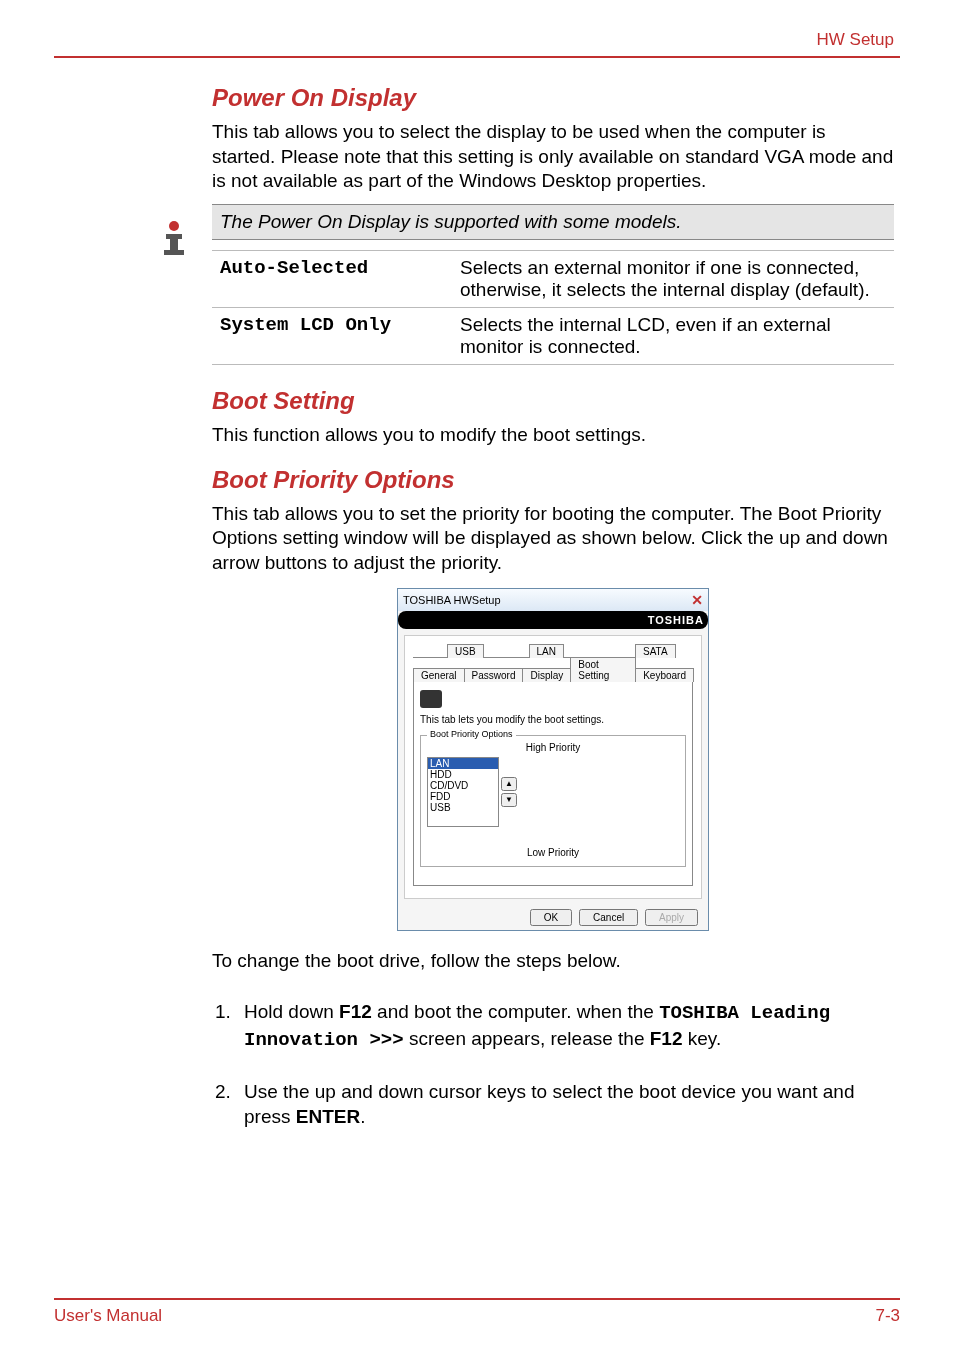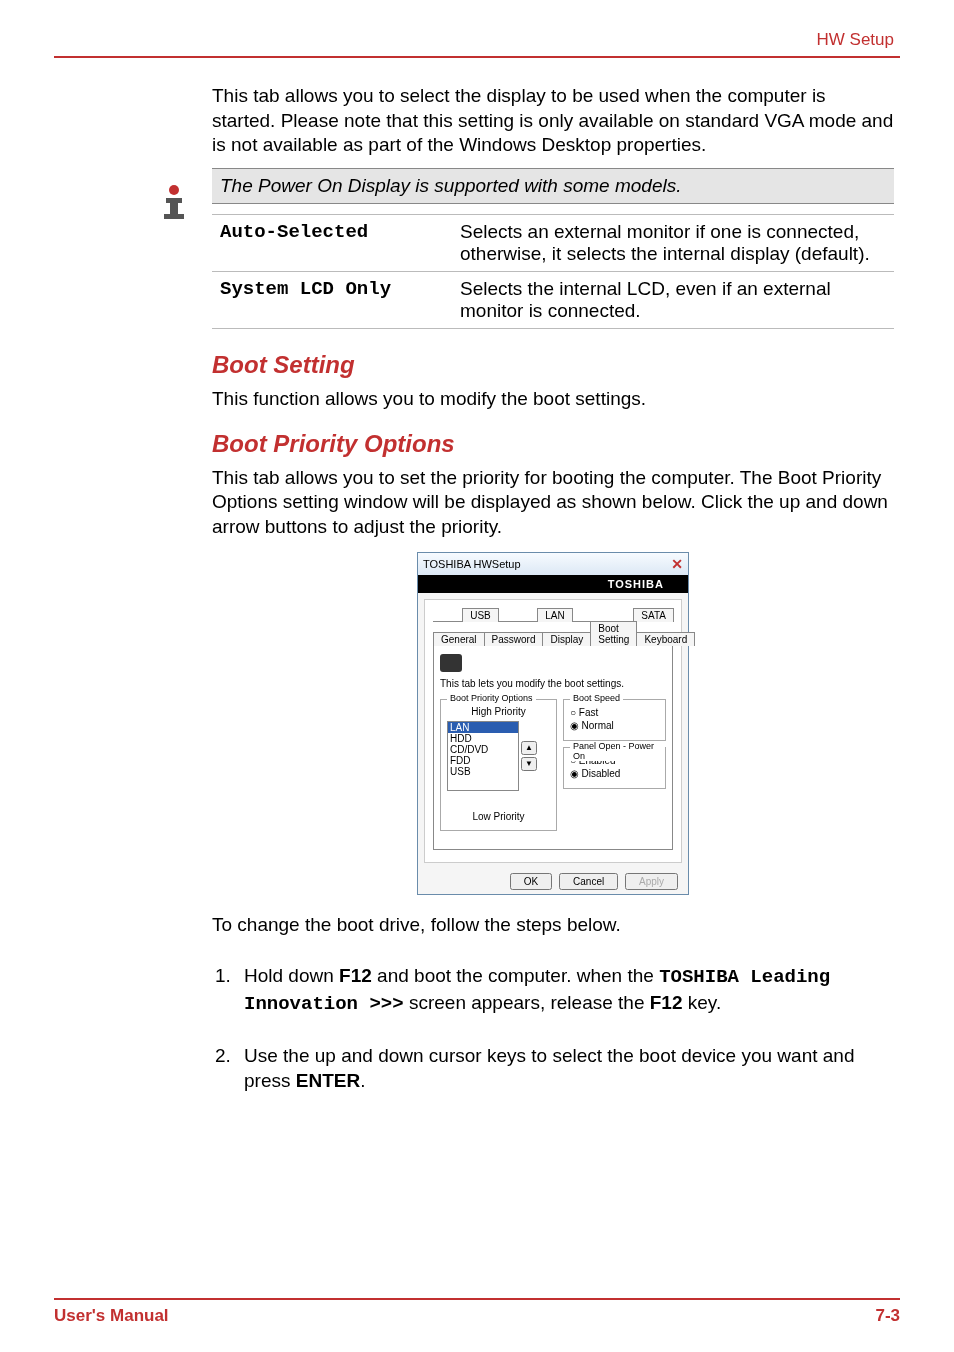--- a/index.html
+++ b/index.html
@@ -75,21 +75,21 @@
   font-weight: bold;
   width: 240px;
   margin-left: 14px;
 }
 .screenshot-wrap {
   display: flex;
   justify-content: center;
   margin: 12px 0 18px 0;
 }
 .win {
-  width: 272px;
+  width: 312px;
   border: 1px solid #6a8cab;
   background: #f5f5f5;
   font-family: Tahoma, Arial, sans-serif;
   font-size: 10px;
 }
 .win-title {
   background: linear-gradient(#f7fbff, #dce8f5);
   padding: 3px 5px;
   display: flex;
   justify-content: space-between;
@@ -99,24 +99,25 @@
 .win-title .wx {
   color: #c23030;
   font-weight: bold;
   font-size: 14px;
   cursor: pointer;
 }
 .toshiba-bar {
   background: #000;
   color: #fff;
   text-align: right;
-  padding: 3px 24px;
+  padding: 3px 4px;
   font-weight: bold;
   font-size: 11px;
   letter-spacing: 1px;
+  border-radius: 8px;
 }
 .win-body {
   background: #fff;
   border: 1px solid #ccc;
   margin: 6px;
   padding: 4px 8px 12px 8px;
 }
 .tabrow {
   display: flex;
   align-items: flex-end;
@@ -194,31 +195,31 @@
 .footer-line {
   border: none;
   border-top: 2px solid #c23030;
   margin-bottom: 6px;
 }
 .footer-row {
   display: flex;
   justify-content: space-between;
   color: #c23030;
   font-size: 17px;
-  font-weight: bold;
 }
 </style>
 </head>
 <body>
 
 <div class="header-right">HW Setup</div>
 <hr class="red-line">
 
 <div class="content">
 
+  <div class="section-title">Power On Display</div>
   <div class="body-text">This tab allows you to select the display to be used when the computer is started. Please note that this setting is only available on standard VGA mode and is not available as part of the Windows Desktop properties.</div>
 
   <div class="note-row">
     <div class="info-icon">
       <svg viewBox="0 0 44 44">
         <circle cx="22" cy="12" r="5" fill="#c23030"></circle>
         <rect x="14" y="20" width="16" height="5" fill="#555"></rect>
         <rect x="18" y="20" width="8" height="18" fill="#555"></rect>
         <rect x="12" y="36" width="20" height="5" fill="#555"></rect>
       </svg>
@@ -289,32 +290,20 @@
                   <div>USB</div>
                 </div>
                 <div class="arrows">
                   <button>▲</button>
                   <button>▼</button>
                 </div>
               </div>
               <div class="lp">Low Priority</div>
             </div>
 
-            <div style="flex:1">
-              <div class="group">
-                <div class="group-title">Boot Speed</div>
-                <div class="radio-row">○ <span>Fast</span></div>
-                <div class="radio-row">◉ <span>Normal</span></div>
-              </div>
-              <div class="group">
-                <div class="group-title">Panel Open - Power On</div>
-                <div class="radio-row">○ <span>Enabled</span></div>
-                <div class="radio-row">◉ <span>Disabled</span></div>
-              </div>
-            </div>
           </div>
         </div>
       </div>
       <div class="winbtn-row">
         <button>OK</button>
         <button>Cancel</button>
         <button class="disabled">Apply</button>
       </div>
     </div>
   </div>

